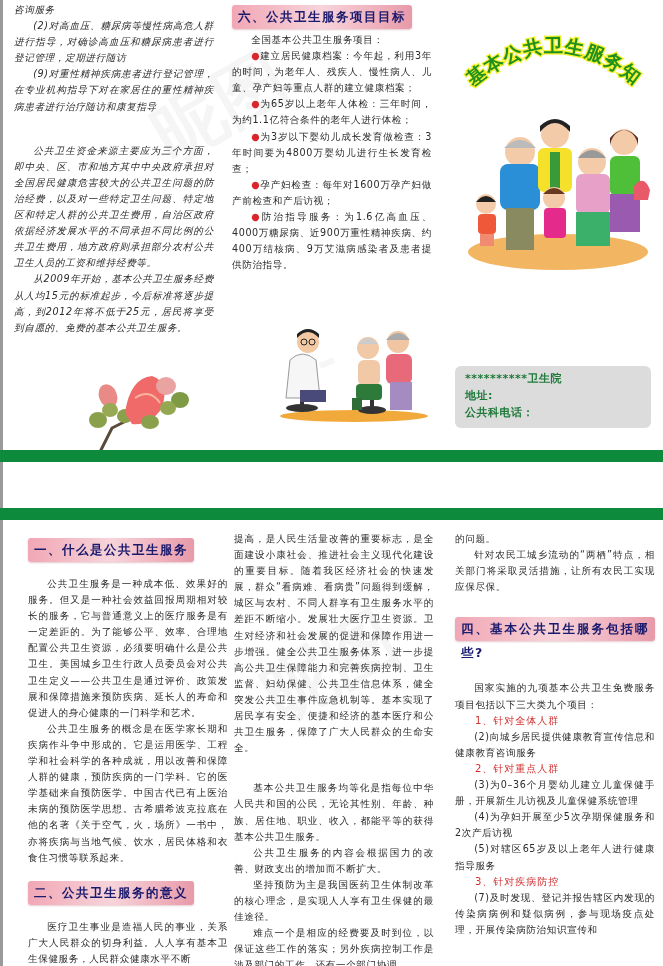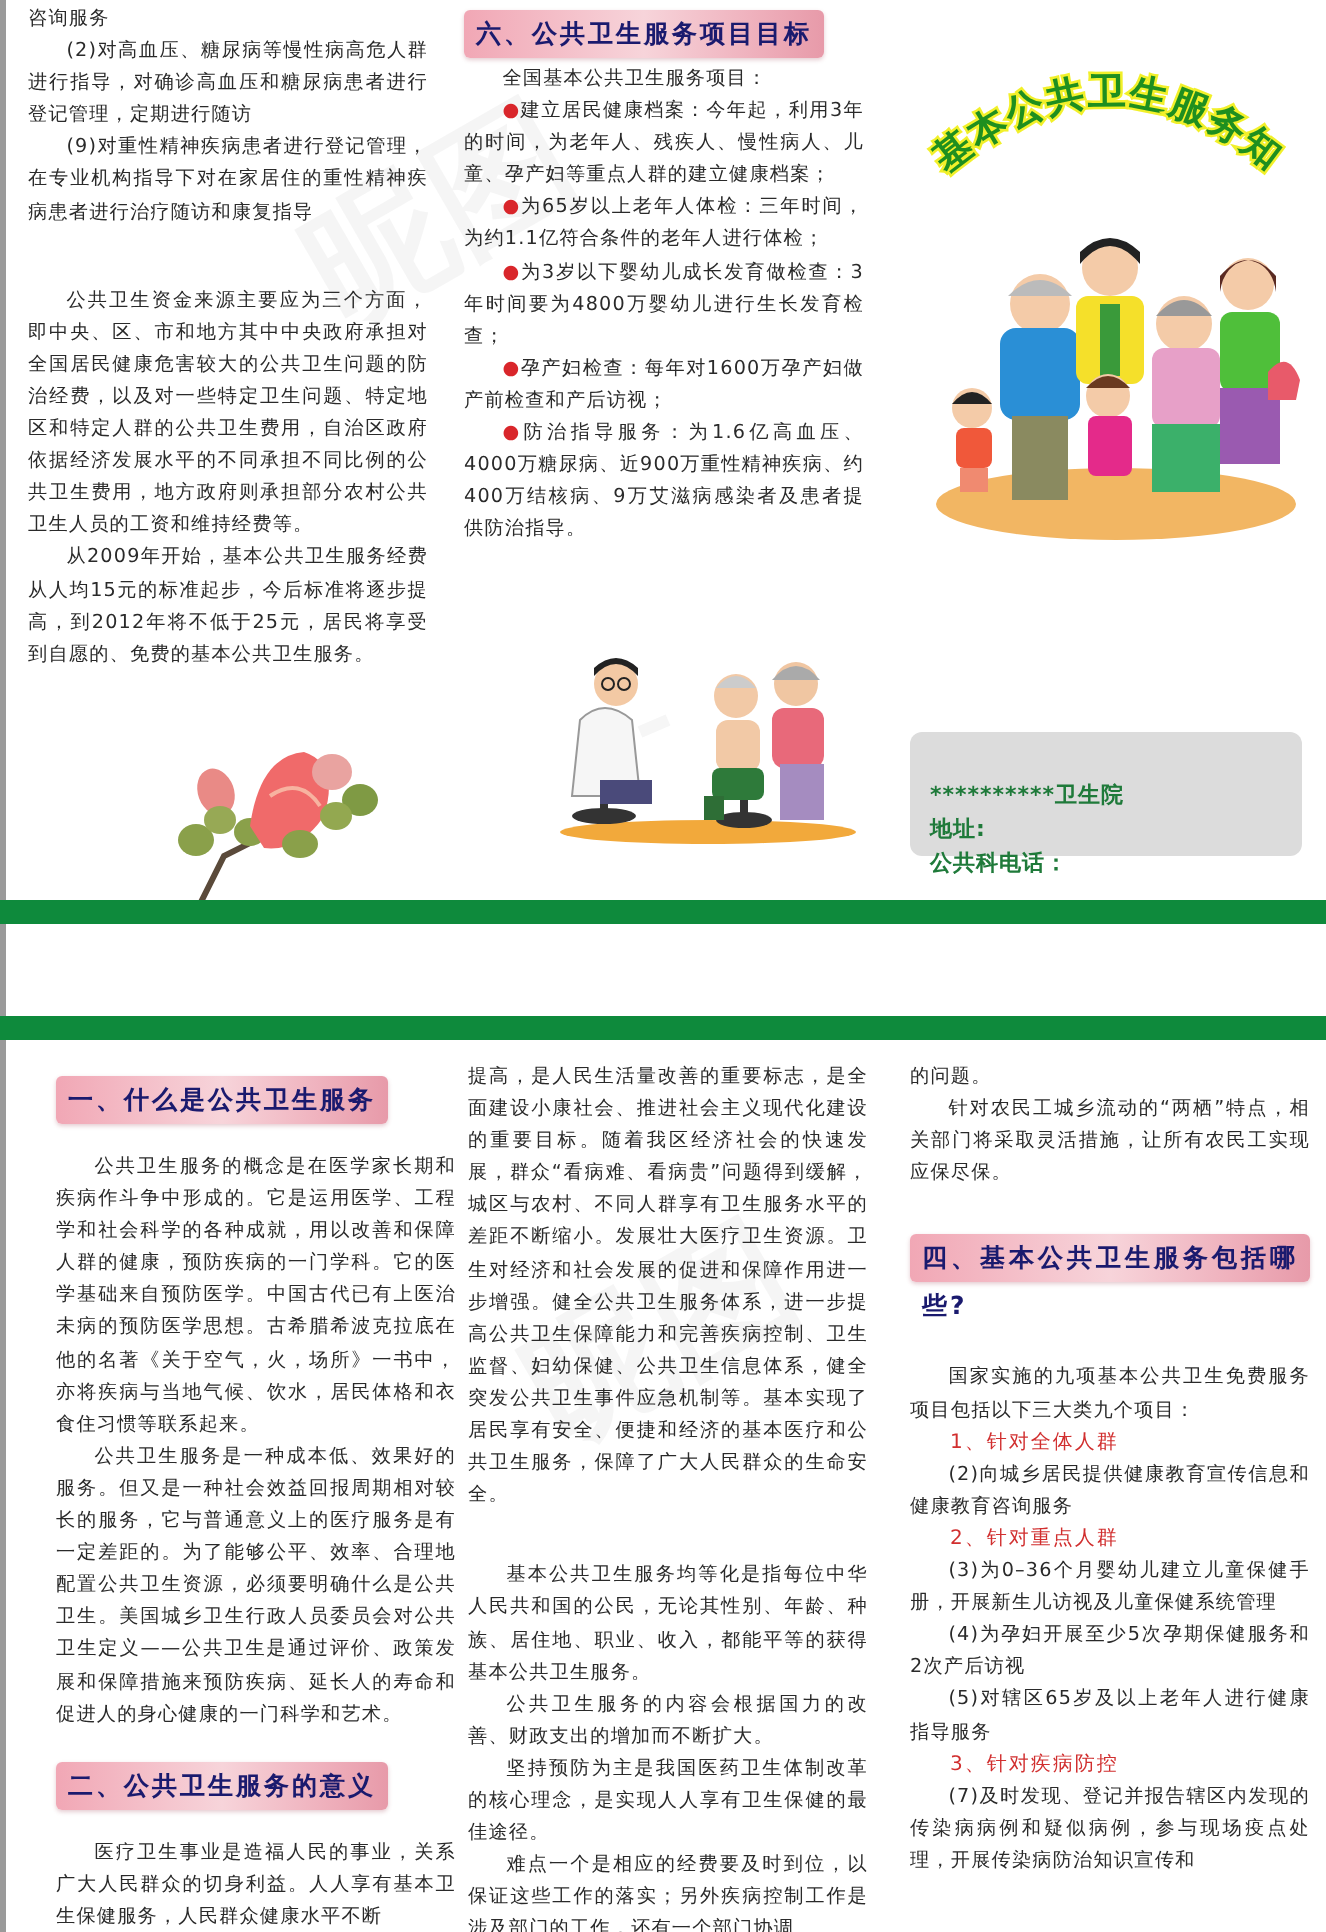--- a/index.html
+++ b/index.html
@@ -16,35 +16,35 @@
     border-radius: 3px;
     background: linear-gradient(90deg, #f1a7b5 0%, #f7d4da 50%, #efb1bd 80%, #e79aa9 100%);
     box-shadow: 0 1px 2px rgba(150,50,70,0.25);
     text-indent: 0;
   }
   .bullet { color: #d9262b; }
   .subhead { color: #d12f2f; font-size: 10px; letter-spacing: 1px; }
   .title-arc { position: absolute; left: 455px; top: 22px; width: 200px; height: 75px; }
   .info-box {
     position: absolute; left: 455px; top: 366px; width: 196px; height: 62px;
-    background: #dcdcdc; border-radius: 6px; padding: 23px 10px;
+    background: #dcdcdc; border-radius: 6px; padding: 4px 10px;
     color: #1f7a3a; font-size: 11px; font-weight: bold; line-height: 17px; letter-spacing: 0.5px;
   }
   .illus { position: absolute; }
   .watermark { position: absolute; color: rgba(200,200,200,0.18); font-size: 70px; font-weight: bold; transform: rotate(-30deg); pointer-events: none; }
 </style>
 </head>
 <body>
 
 <div class="page-left-border"></div>
 
 <div class="watermark" style="left:150px;top:60px;">昵图</div>
 <div class="watermark" style="left:260px;top:620px;">昵图</div>
 
-<div class="col" style="left:14px; top:2px; width:200px;">
+<div class="col" style="left:14px; top:2px; width:200px;font-style:italic;">
   <p class="noindent">咨询服务</p>
   <p>(2)对高血压、糖尿病等慢性病高危人群进行指导，对确诊高血压和糖尿病患者进行登记管理，定期进行随访</p>
   <p>(9)对重性精神疾病患者进行登记管理，在专业机构指导下对在家居住的重性精神疾病患者进行治疗随访和康复指导</p>
   <div style="height:14px;"></div>
   <div style="height:14px;"></div>
   <p>公共卫生资金来源主要应为三个方面，即中央、区、市和地方其中中央政府承担对全国居民健康危害较大的公共卫生问题的防治经费，以及对一些特定卫生问题、特定地区和特定人群的公共卫生费用，自治区政府依据经济发展水平的不同承担不同比例的公共卫生费用，地方政府则承担部分农村公共卫生人员的工资和维持经费等。</p>
   <p>从2009年开始，基本公共卫生服务经费从人均15元的标准起步，今后标准将逐步提高，到2012年将不低于25元，居民将享受到自愿的、免费的基本公共卫生服务。</p>
 </div>
 
 <div class="illus" style="left:80px; top:368px; width:120px; height:84px;">
@@ -155,22 +155,22 @@
   <div>地址:</div>
   <div>公共科电话：</div>
 </div>
 
 <div class="green-bar" style="top:450px; height:12px;"></div>
 <div class="green-bar" style="top:508px; height:12px;"></div>
 
 <div class="col" style="left:28px; top:538px; width:200px;">
   <div class="heading">一、什么是公共卫生服务</div>
   <div style="height:14px;"></div>
+  <p>公共卫生服务是一种成本低、效果好的服务。但又是一种社会效益回报周期相对较长的服务，它与普通意义上的医疗服务是有一定差距的。为了能够公平、效率、合理地配置公共卫生资源，必须要明确什么是公共卫生。美国城乡卫生行政人员委员会对公共卫生定义——公共卫生是通过评价、政策发展和保障措施来预防疾病、延长人的寿命和促进人的身心健康的一门科学和艺术。</p>
   <p>公共卫生服务的概念是在医学家长期和疾病作斗争中形成的。它是运用医学、工程学和社会科学的各种成就，用以改善和保障人群的健康，预防疾病的一门学科。它的医学基础来自预防医学。中国古代已有上医治未病的预防医学思想。古希腊希波克拉底在他的名著《关于空气，火，场所》一书中，亦将疾病与当地气候、饮水，居民体格和衣食住习惯等联系起来。</p>
-  <p>公共卫生服务是一种成本低、效果好的服务。但又是一种社会效益回报周期相对较长的服务，它与普通意义上的医疗服务是有一定差距的。为了能够公平、效率、合理地配置公共卫生资源，必须要明确什么是公共卫生。美国城乡卫生行政人员委员会对公共卫生定义——公共卫生是通过评价、政策发展和保障措施来预防疾病、延长人的寿命和促进人的身心健康的一门科学和艺术。</p>
   <div style="height:15px;"></div>
   <div class="heading">二、公共卫生服务的意义</div>
   <div style="height:14px;"></div>
   <p>医疗卫生事业是造福人民的事业，关系广大人民群众的切身利益。人人享有基本卫生保健服务，人民群众健康水平不断</p>
 </div>
 
 <div class="col" style="left:234px; top:531px; width:200px;">
   <p class="noindent">提高，是人民生活量改善的重要标志，是全面建设小康社会、推进社会主义现代化建设的重要目标。随着我区经济社会的快速发展，群众“看病难、看病贵”问题得到缓解，城区与农村、不同人群享有卫生服务水平的差距不断缩小。发展壮大医疗卫生资源。卫生对经济和社会发展的促进和保障作用进一步增强。健全公共卫生服务体系，进一步提高公共卫生保障能力和完善疾病控制、卫生监督、妇幼保健、公共卫生信息体系，健全突发公共卫生事件应急机制等。基本实现了居民享有安全、便捷和经济的基本医疗和公共卫生服务，保障了广大人民群众的生命安全。</p>
   <div style="height:12px;"></div>
   <div style="height:12px;"></div>

